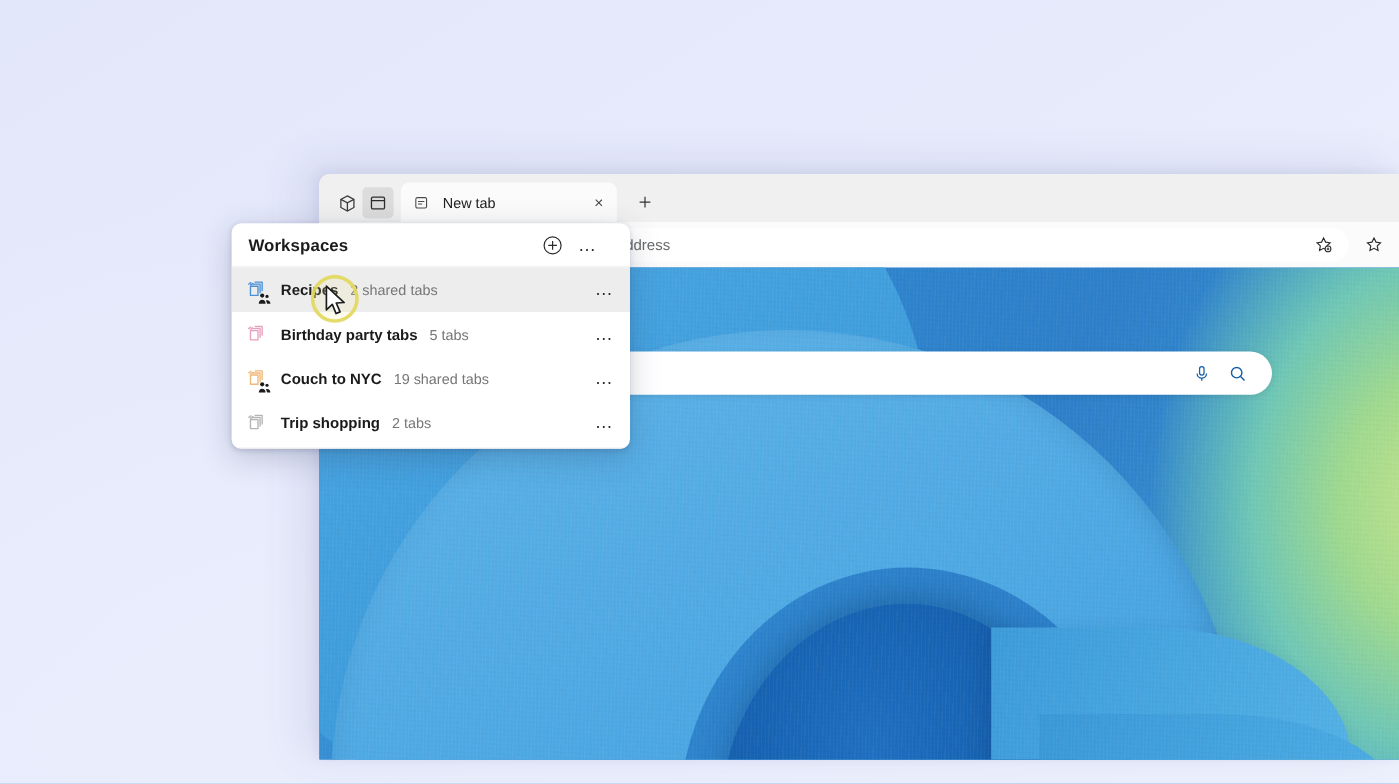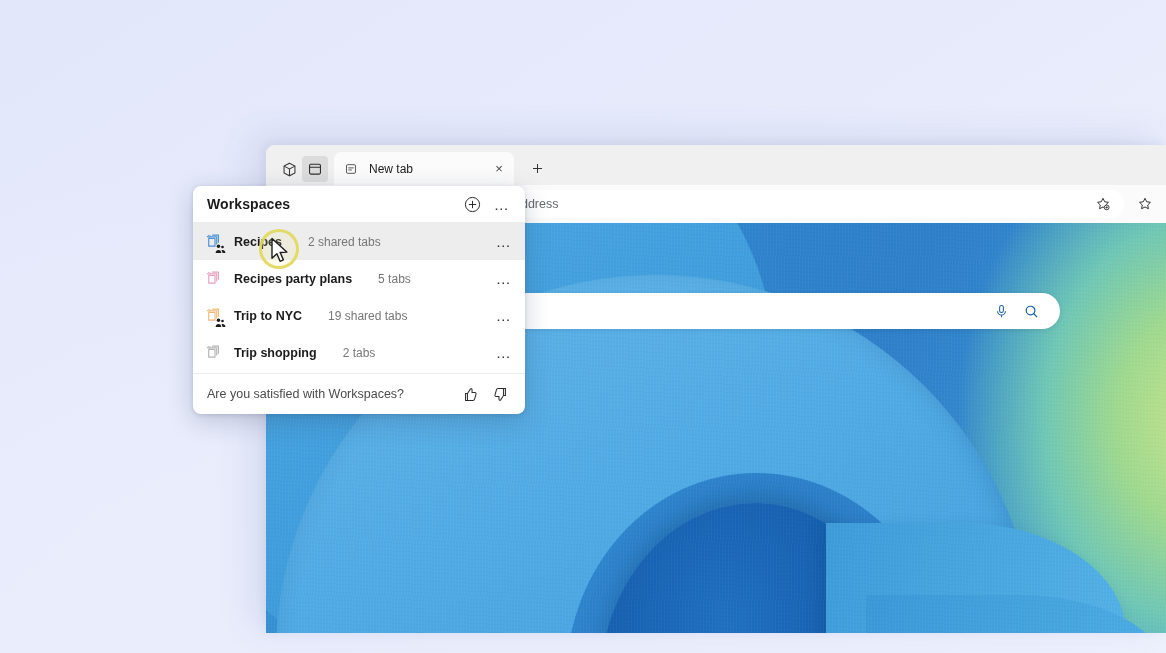--- a/index.html
+++ b/index.html
@@ -237,21 +237,21 @@
     background: #ffffff;
     border-radius: 8px;
     box-shadow: 0 7px 26px rgba(40,48,85,.22), 0 1px 4px rgba(40,48,85,.16);
     overflow: hidden;
     z-index: 40;
   }
   .wf-header {
     height: 36px;
     display: flex;
     align-items: center;
-    padding: 0 8px 0 14px;
+    padding: 0 20px 0 14px;
   }
   .wf-title {
     flex: 1 1 auto;
     font-size: 14px;
     font-weight: bold;
     color: #1b1b1b;
     letter-spacing: .1px;
   }
   .wf-iconbtn {
     width: 30px; height: 30px;
@@ -280,21 +280,21 @@
   .wf-row-name {
     font-size: 12.5px;
     font-weight: bold;
     color: #1b1b1b;
     margin-left: 9px;
     white-space: nowrap;
   }
   .wf-row-count {
     font-size: 12px;
     color: #767676;
-    margin-left: 26px;
+    margin-left: 10px;
     white-space: nowrap;
     flex: 1 1 auto;
   }
   .wf-row-more {
     width: 26px; height: 26px;
     display: flex; align-items: center; justify-content: center;
     border-radius: 4px;
     color: #2a2a2a;
     flex: 0 0 auto;
   }
@@ -468,75 +468,60 @@
         </div>
         <div class="wf-row">
           <span class="wf-row-icon">
             <svg width="20" height="20" viewBox="0 0 22 22" fill="none" stroke="#e8a0be" stroke-width="1.25" stroke-linejoin="round">
               <path d="M3.2 5.6 6 3.6M5 6.4 7.8 4.4"></path>
               <path d="M5.2 7.2h6.9v8.4H5.2z"></path>
               <path d="M7.1 5.3h6.9v8.4"></path>
               <path d="M9 3.4h6.9v8.4"></path>
             </svg>
           </span>
-          <span class="wf-row-name">Recipes party plans</span>
+          <span class="wf-row-name">Birthday party tabs</span>
           <span class="wf-row-count">5 tabs</span>
           <span class="wf-row-more dots">…</span>
         </div>
         <div class="wf-row">
           <span class="wf-row-icon">
             <svg width="20" height="20" viewBox="0 0 22 22" fill="none" stroke="#f0b878" stroke-width="1.25" stroke-linejoin="round">
               <path d="M3.2 5.6 6 3.6M5 6.4 7.8 4.4"></path>
               <path d="M5.2 7.2h6.9v8.4H5.2z"></path>
               <path d="M7.1 5.3h6.9v8.4"></path>
               <path d="M9 3.4h6.9v8.4"></path>
             </svg>
             <svg width="11" height="11" viewBox="0 0 12 12" style="position: absolute; right: -1px; bottom: -1px;">
               <circle cx="3.8" cy="3.6" r="1.9" fill="#1b1b1b"></circle>
               <circle cx="8.2" cy="4.4" r="1.45" fill="#1b1b1b"></circle>
               <path d="M0.7 11c0-2.2 1.4-3.5 3.1-3.5S6.9 8.8 6.9 11z" fill="#1b1b1b"></path>
               <path d="M7.2 7.9c1.7-.5 4.1.3 4.1 3.1H8.3z" fill="#1b1b1b"></path>
             </svg>
           </span>
-          <span class="wf-row-name">Trip to NYC</span>
+          <span class="wf-row-name">Couch to NYC</span>
           <span class="wf-row-count">19 shared tabs</span>
           <span class="wf-row-more dots">…</span>
         </div>
         <div class="wf-row">
           <span class="wf-row-icon">
             <svg width="20" height="20" viewBox="0 0 22 22" fill="none" stroke="#b4b4b4" stroke-width="1.25" stroke-linejoin="round">
               <path d="M3.2 5.6 6 3.6M5 6.4 7.8 4.4"></path>
               <path d="M5.2 7.2h6.9v8.4H5.2z"></path>
               <path d="M7.1 5.3h6.9v8.4"></path>
               <path d="M9 3.4h6.9v8.4"></path>
             </svg>
           </span>
           <span class="wf-row-name">Trip shopping</span>
           <span class="wf-row-count">2 tabs</span>
           <span class="wf-row-more dots">…</span>
         </div>
       </div>
 
     <div class="wf-divider"></div>
 
-    <div class="wf-footer">
-      <span class="wf-footer-text">Are you satisfied with Workspaces?</span>
-      <span class="wf-thumb">
-        <svg width="17" height="17" viewBox="0 0 20 20" fill="none" stroke="#2a2a2a" stroke-width="1.2">
-          <path d="M6.4 17.1V8.9l3.5-5.5c.9-.6 1.9-.1 1.9 1v3.3h3.4c1 0 1.6.9 1.3 1.8l-1.7 6c-.2.9-1 1.6-2 1.6z"></path>
-          <path d="M6.4 8.9H4.2v8.2h2.2"></path>
-        </svg>
-      </span>
-      <span class="wf-thumb">
-        <svg width="17" height="17" viewBox="0 0 20 20" fill="none" stroke="#2a2a2a" stroke-width="1.2">
-          <path d="M13.6 2.9v8.2l-3.5 5.5c-.9.6-1.9.1-1.9-1v-3.3H4.8c-1 0-1.6-.9-1.3-1.8l1.7-6c.2-.9 1-1.6 2-1.6z"></path>
-          <path d="M13.6 11.1h2.2V2.9h-2.2"></path>
-        </svg>
-      </span>
-    </div>
   </div>
 
   <div id="click-highlight"></div>
   <svg id="mouse-cursor" viewBox="0 0 20 28">
     <path d="M2 1.4 2 21.2 6.9 16.7 10.1 24.3 13.4 22.9 10.2 15.5 16.8 15.1z" fill="#ffffff" stroke="#1d1d1d" stroke-width="1.4" stroke-linejoin="round"></path>
   </svg>
 
 </div>
 
 </body></html>

